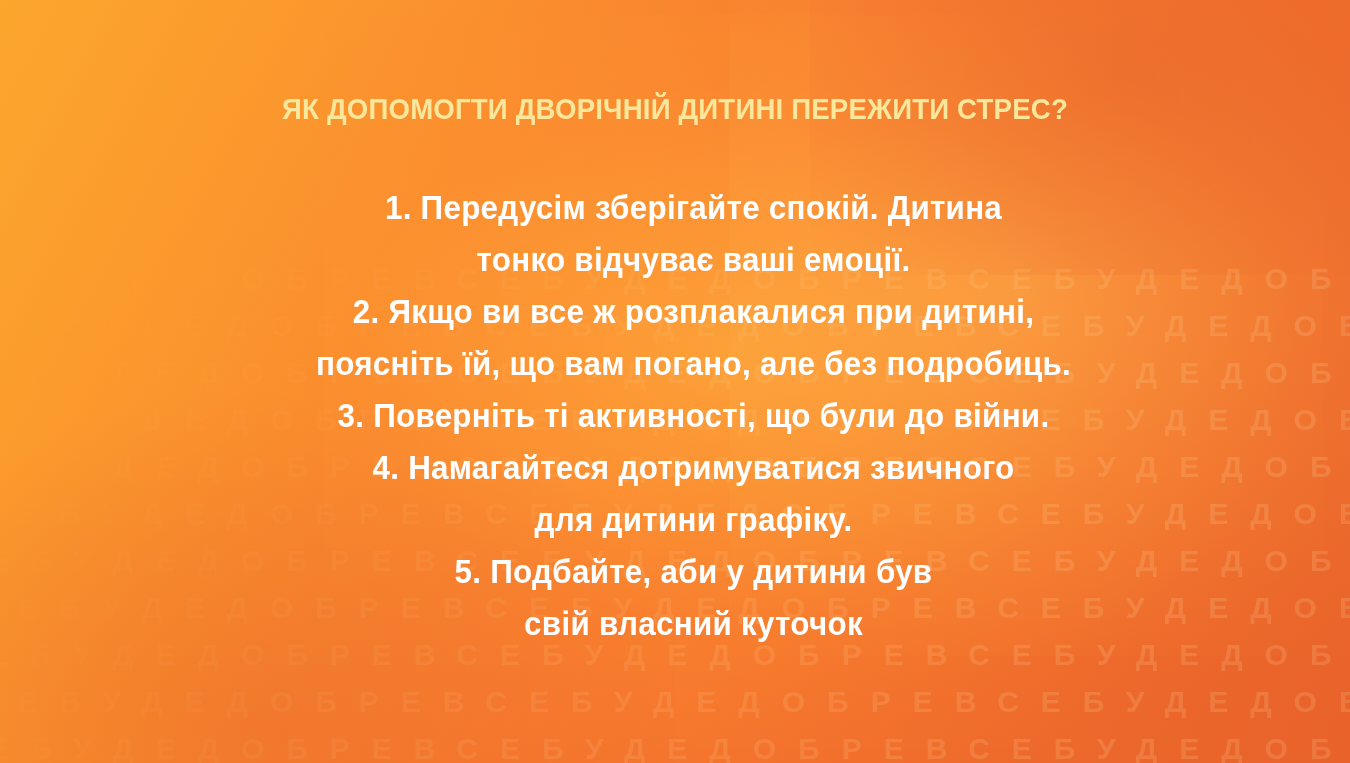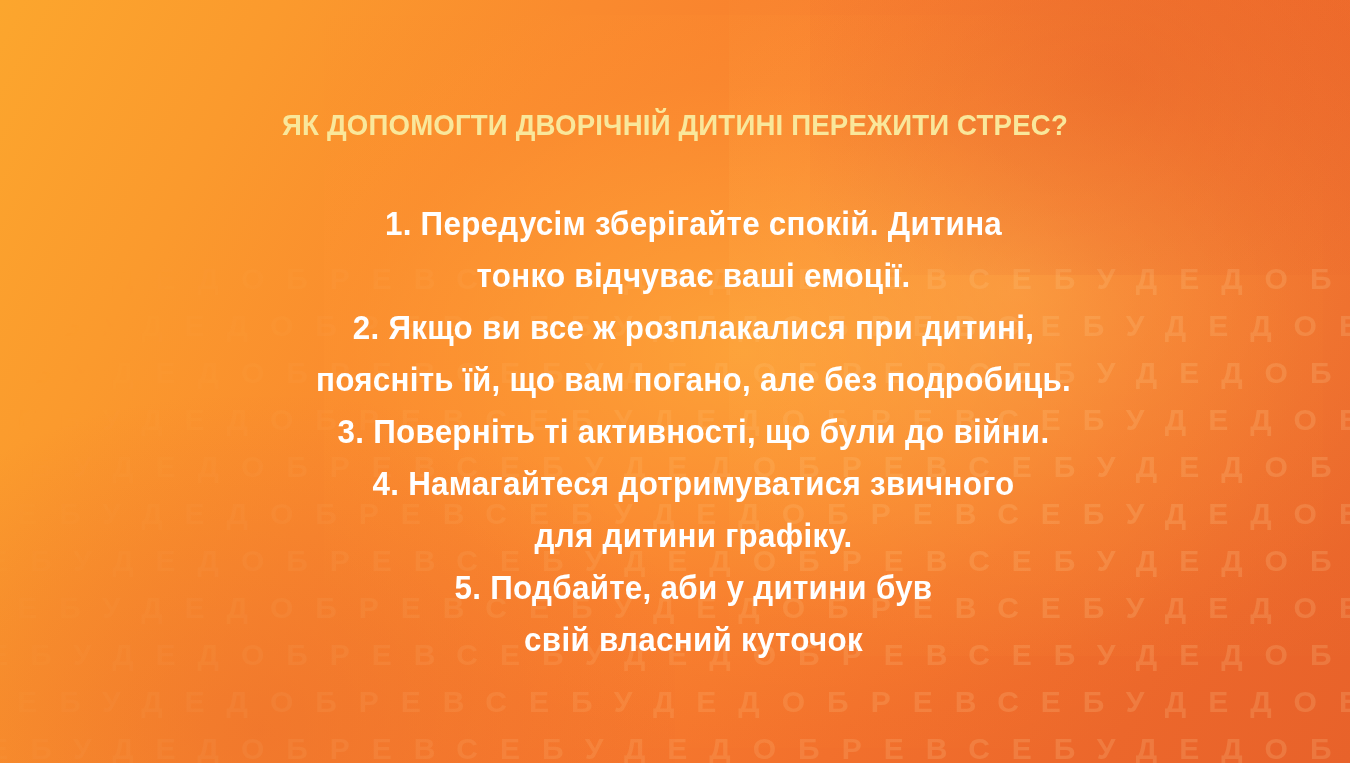--- a/index.html
+++ b/index.html
@@ -116,21 +116,20 @@
     letter-spacing: 22px;
     color: rgba(255,228,170,0.17);
     text-transform: uppercase;
   }
 
   
   #content {
     position: absolute;
     inset: 0;
     text-align: center;
-    margin-top: 16px;
   }
 
   #slide-title {
     position: absolute;
     left: 0;
     right: 0;
     top: 92px;
     font-size: 30px;
     font-weight: 700;
     letter-spacing: 0.2px;

